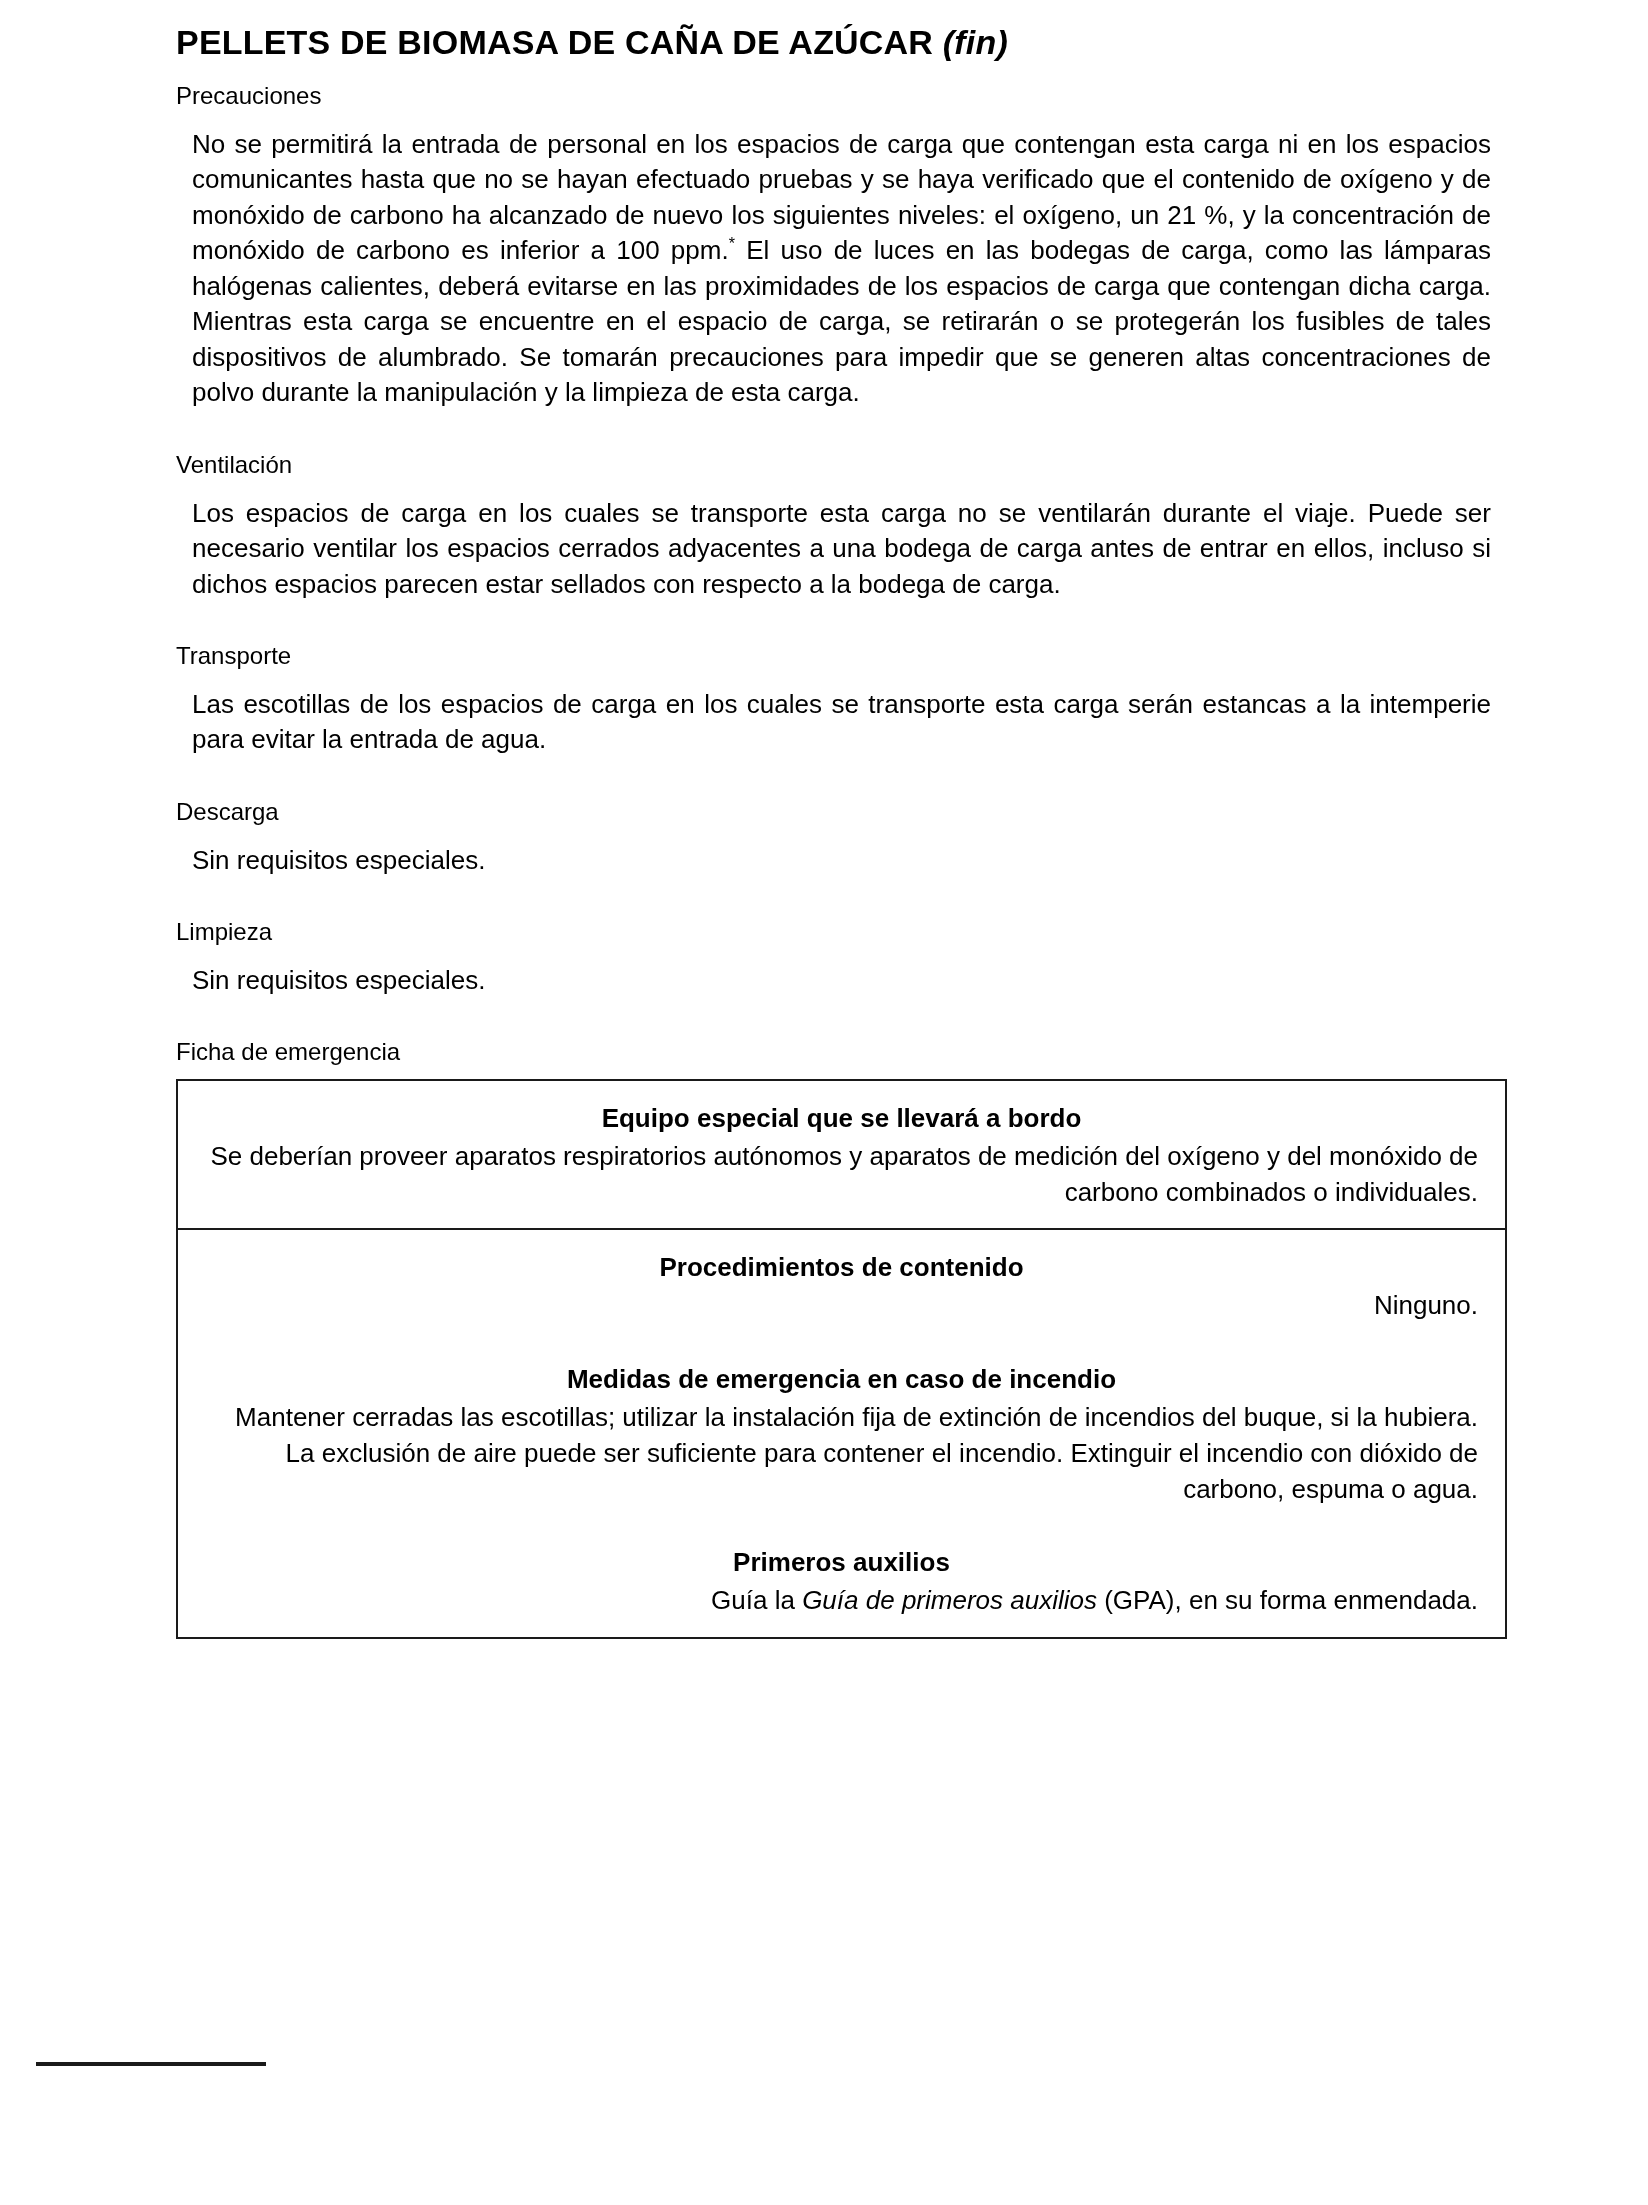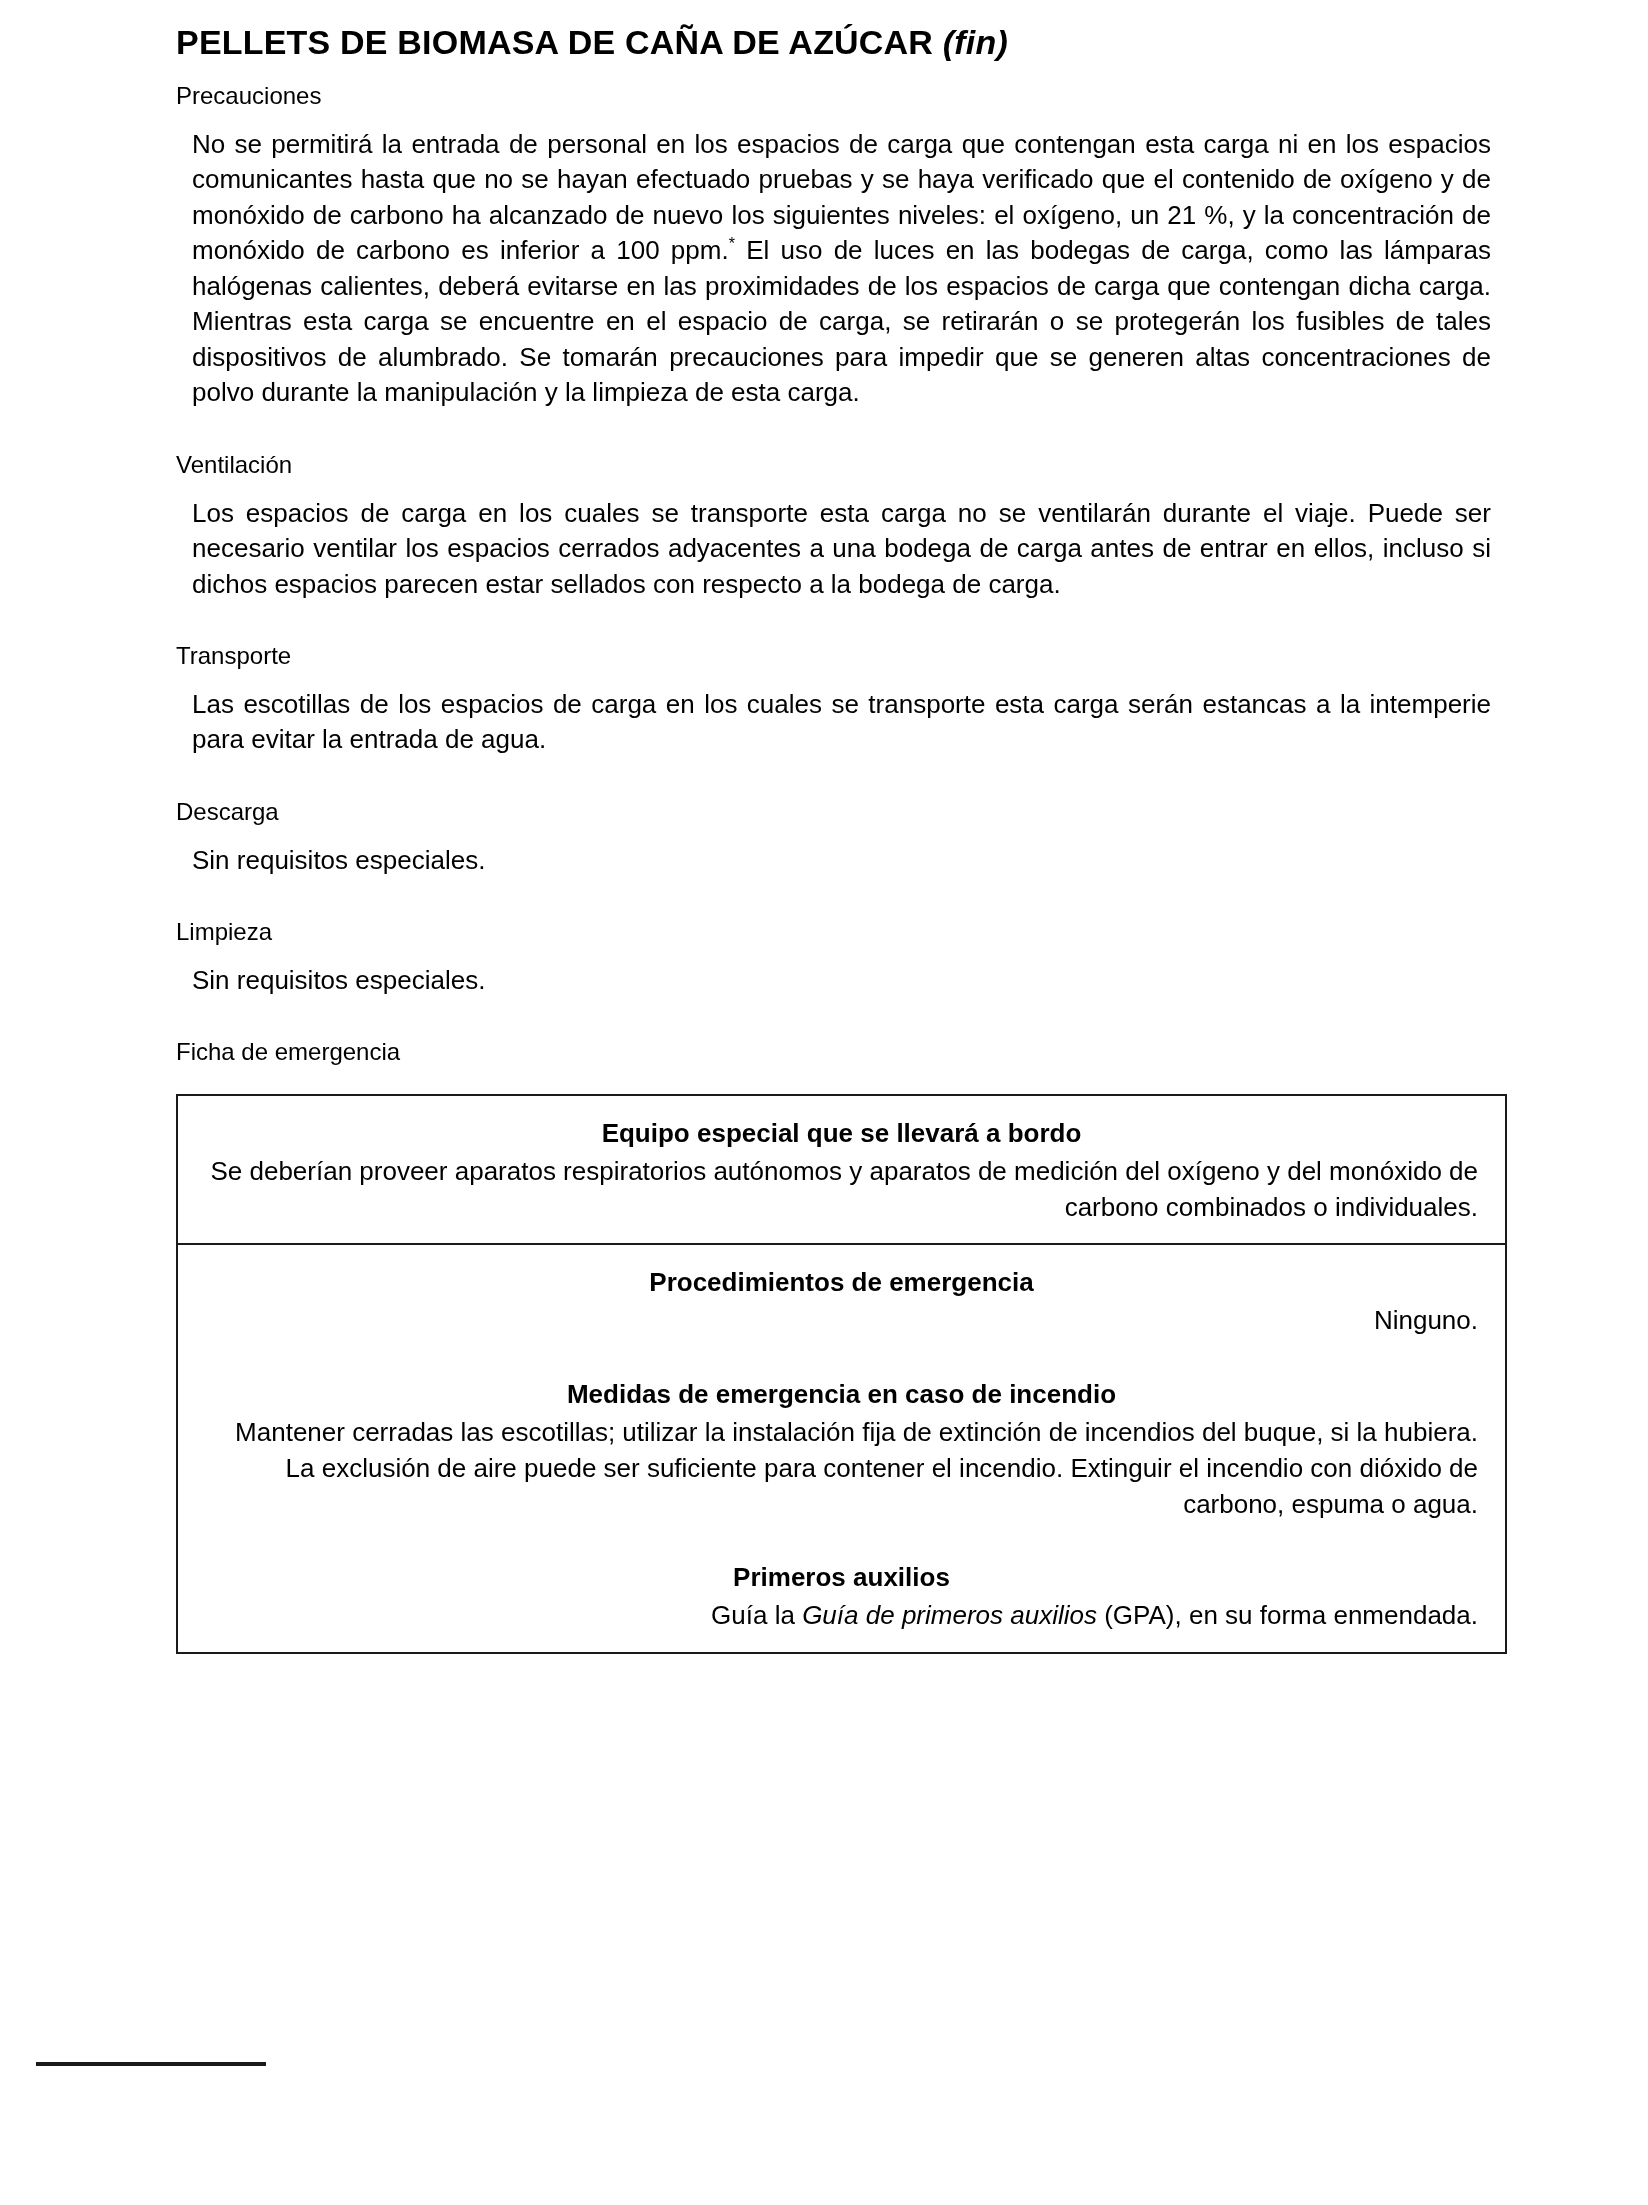--- a/index.html
+++ b/index.html
@@ -67,21 +67,21 @@
     text-align-last: left;
   }
   sup.fn {
     font-size: 0.62em;
     vertical-align: super;
     line-height: 0;
   }
 
   
   .emergency-box {
-    margin-top: 27px;
+    margin-top: 12px;
     border: 2.4px solid #1a1a1a;
     box-sizing: border-box;
     width: 1331px;
   }
   .emergency-cell {
     box-sizing: border-box;
     padding: 14.3px 27px 17.5px 27px;
   }
   .emergency-cell.divided {
     border-top: 2.4px solid #1a1a1a;
@@ -166,21 +166,21 @@
     <h2 class="section-heading">Ficha de emergencia</h2>
 
     <div class="emergency-box">
 
       <div class="emergency-cell">
         <div class="card-heading">Equipo especial que se llevará a bordo</div>
         <p class="card-text">Se deberían proveer aparatos respiratorios autónomos y aparatos de medición del oxígeno y del monóxido de carbono combinados o individuales.</p>
       </div>
 
       <div class="emergency-cell divided">
-        <div class="card-heading">Procedimientos de emergencia</div>
+        <div class="card-heading">Procedimientos de contenido</div>
         <p class="card-text">Ninguno.</p>
 
         <div class="card-block-gap"></div>
 
         <div class="card-heading">Medidas de emergencia en caso de incendio</div>
         <p class="card-text">Mantener cerradas las escotillas; utilizar la instalación fija de extinción de incendios del buque, si la hubiera. La exclusión de aire puede ser suficiente para contener el incendio. Extinguir el incendio con dióxido de carbono, espuma o agua.</p>
 
         <div class="card-block-gap"></div>
 
         <div class="card-heading">Primeros auxilios</div>

